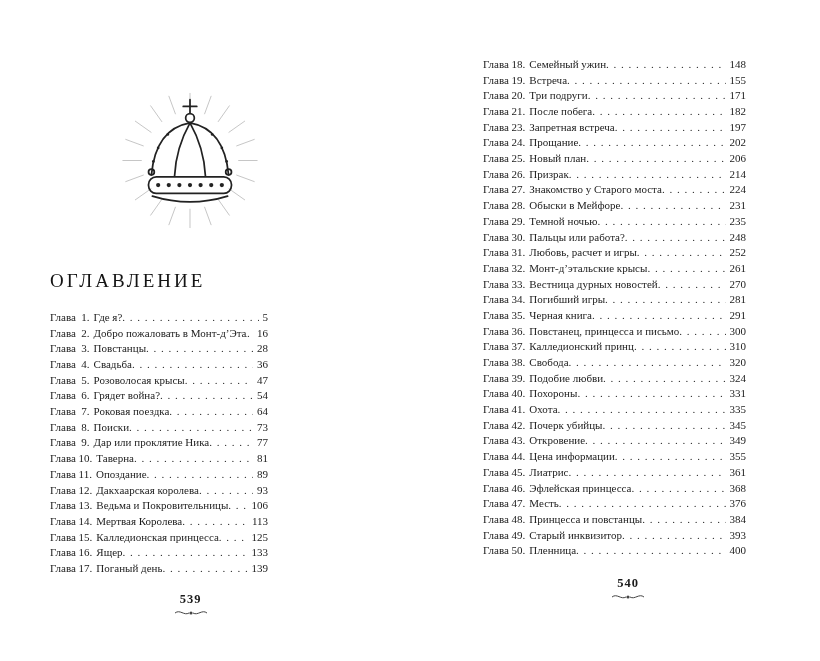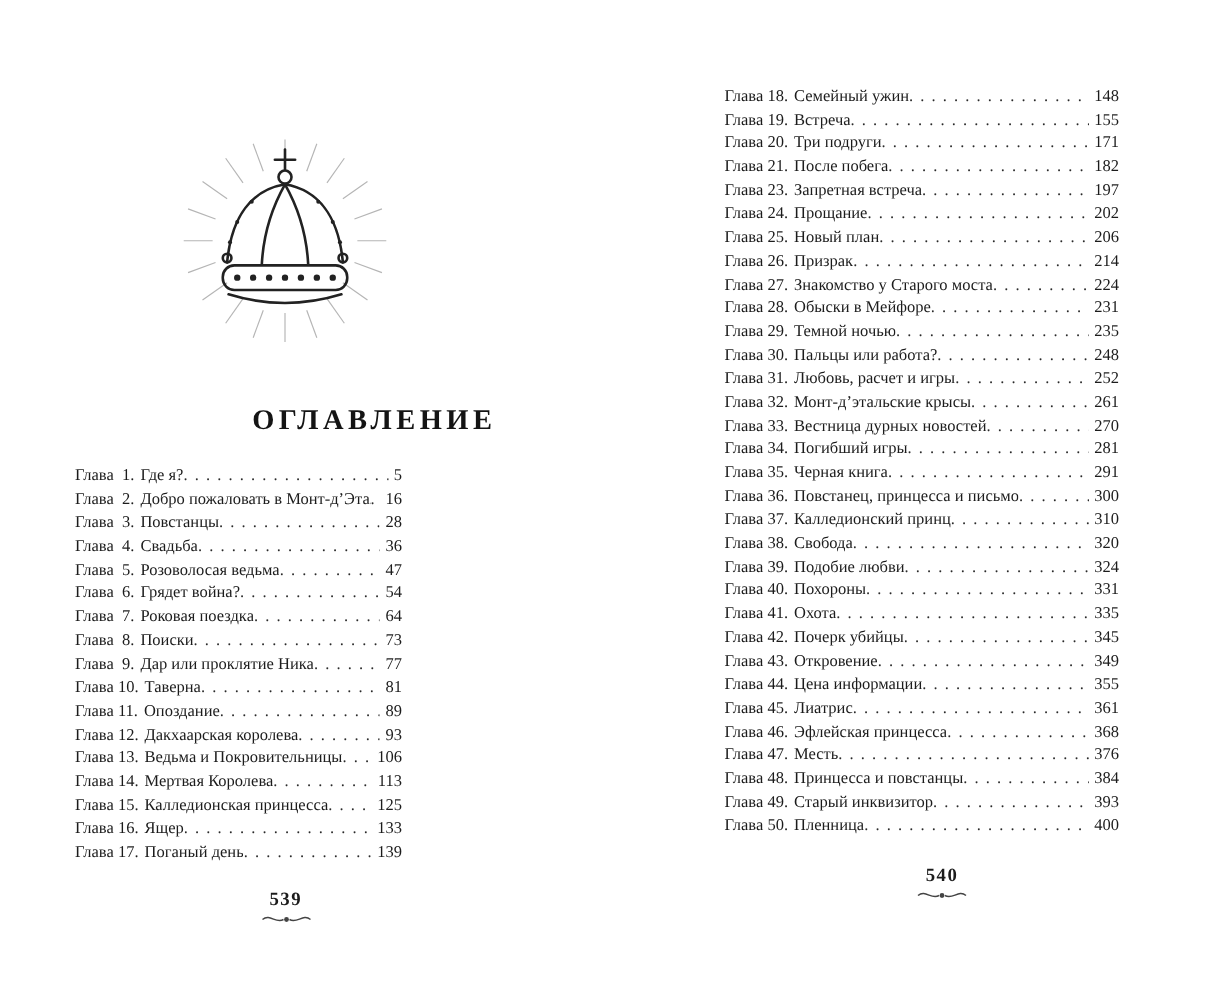--- a/index.html
+++ b/index.html
@@ -8,29 +8,29 @@
     width: 820px; height: 661px;
     font-family: "Liberation Serif", serif;
     color: #1c1c1c;
   }
   .spread { position: relative; width: 820px; height: 661px; background: #ffffff; overflow: hidden; }
 
   .crown-wrap { position: absolute; left: 108px; top: 88px; width: 164px; height: 150px; }
 
   .toc-title {
     position: absolute; left: 50px; top: 270px; width: 281px;
-    text-align: right; font-size: 19px; letter-spacing: 3px;
-    font-weight: bold; color: #141414;
+    text-align: left; font-size: 19px; letter-spacing: 3px;
+    font-weight: normal; color: #141414;
   }
 
   .entries { position: absolute; font-size: 11px; }
   .entries-left  { left: 50px;  top: 310px; width: 218px; }
   .entries-right { left: 483px; top: 57px;  width: 263px; }
 
-  .entry { display: flex; align-items: center; line-height: 15.7px; height: 15.7px; }
+  .entry { display: flex; align-items: flex-end; line-height: 15.7px; height: 15.7px; }
   .chapter { white-space: pre; flex: 0 0 auto; }
   .chap-title { white-space: nowrap; flex: 0 1 auto; overflow: hidden; padding-left: 4px; }
   .dots { flex: 1 0 6px; overflow: hidden; white-space: nowrap; color: #2a2a2a; }
   .dots::after {
     content: " . . . . . . . . . . . . . . . . . . . . . . . . . . . . . . . . . . . . . . . . . . . . . . . . . . . . . . . . . . . . . . . . . . . .";
     letter-spacing: 1px;
   }
   .page-ref { flex: 0 0 auto; padding-left: 4px; text-align: right; }
 
   .footer { position: absolute; text-align: center; }
@@ -126,21 +126,21 @@
 
       <div class="entry">
         <span class="chapter">Глава  4.</span>
         <span class="chap-title">Свадьба</span>
         <span class="dots"></span>
         <span class="page-ref">36</span>
       </div>
 
       <div class="entry">
         <span class="chapter">Глава  5.</span>
-        <span class="chap-title">Розоволосая ведьма</span>
+        <span class="chap-title">Розоволосая крысы</span>
         <span class="dots"></span>
         <span class="page-ref">47</span>
       </div>
 
       <div class="entry">
         <span class="chapter">Глава  6.</span>
         <span class="chap-title">Грядет война?</span>
         <span class="dots"></span>
         <span class="page-ref">54</span>
       </div>

